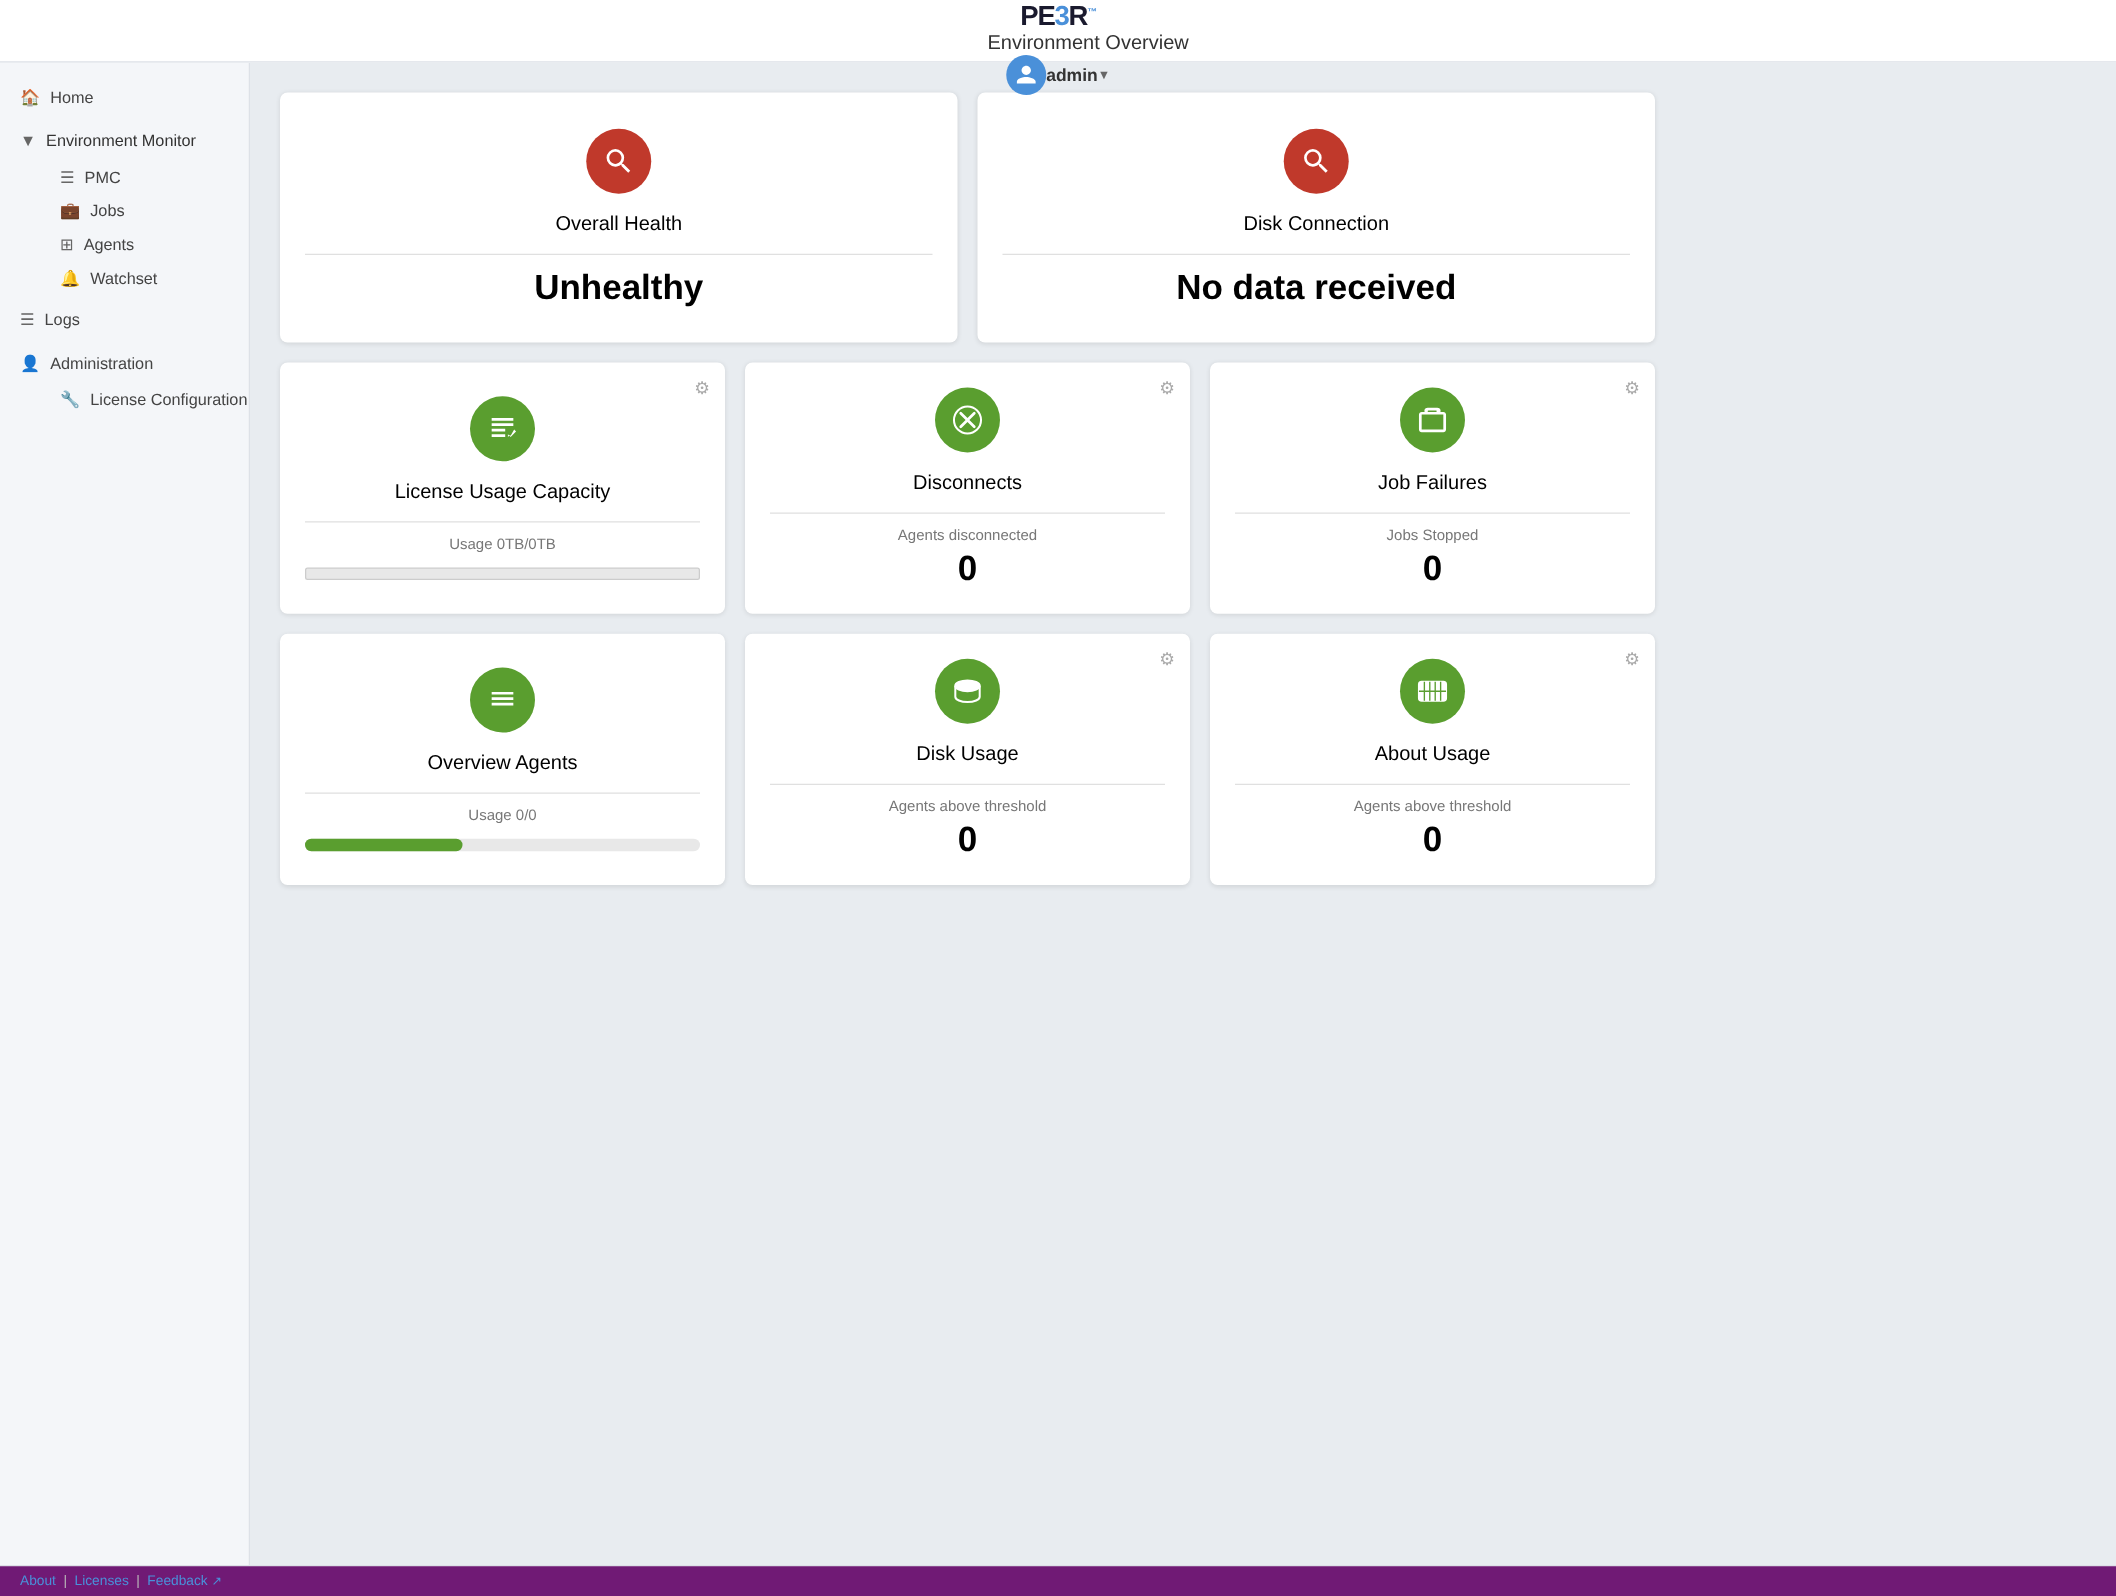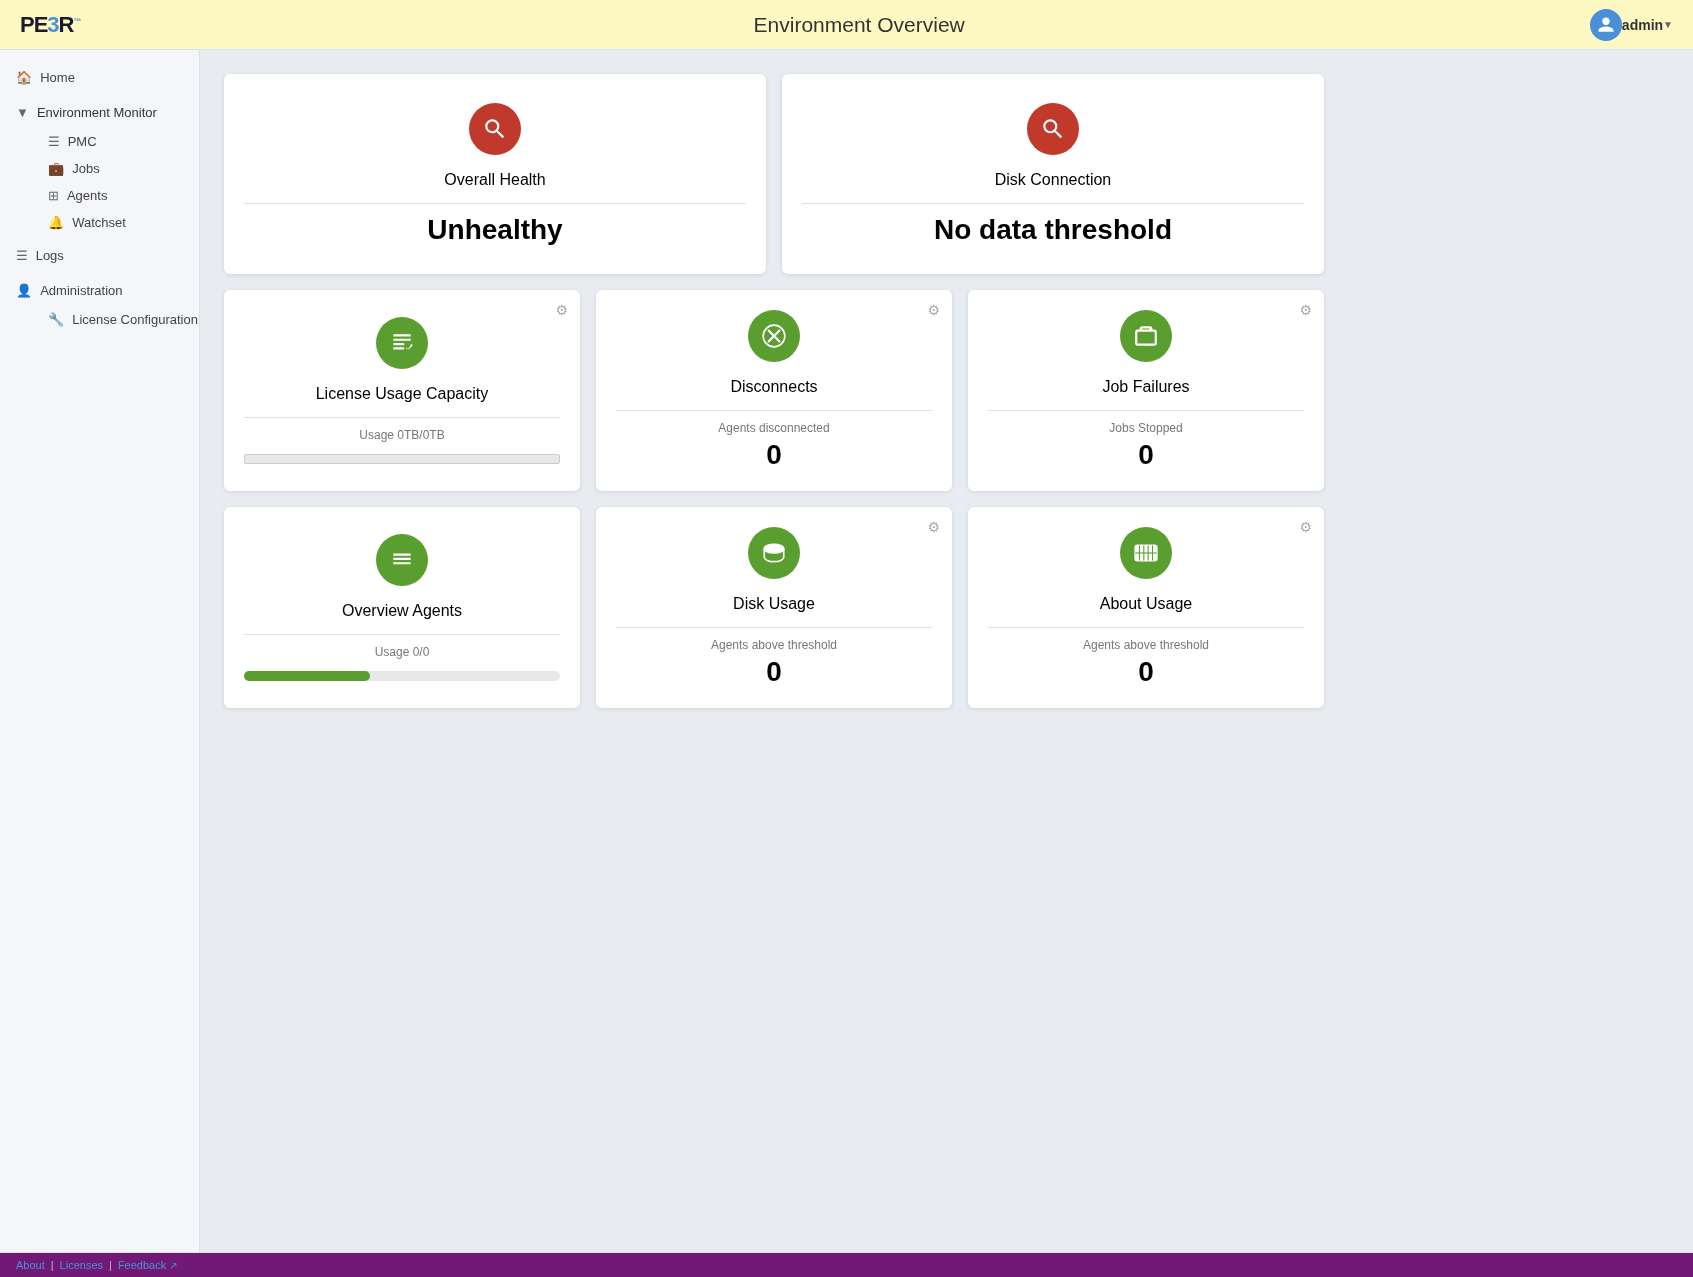--- a/index.html
+++ b/index.html
@@ -1,27 +1,27 @@
 <!DOCTYPE html>
 <html><head>
   <meta charset="utf-8">
   <style>
     * { box-sizing: border-box; margin: 0; padding: 0; }
     body { font-family: 'Segoe UI', Arial, sans-serif; background: #e8ecf0; display: flex; flex-direction: column; min-height: 100vh; }
 
     
     .header {
       display: flex; align-items: center; justify-content: space-between;
-      background: #fef9c3; padding: 0 20px; height: 50px;
-      border-bottom: 1px solid #dde1e7; position: fixed; top: 0; left: 0; right: 0; z-index: 100;
+      background: #ffffff; padding: 0 20px; height: 50px;
+      border-bottom: 1px solid #dde1e7; position: fixed; top: 0; left: 0; right: 0; z-index: 100; flex-direction: column;
     }
     .header-logo { display: flex; align-items: center; }
     .logo-text { font-size: 22px; font-weight: 700; color: #1a1a2e; letter-spacing: -1px; }
     .logo-text span { color: #4a90d9; }
-    .header-title { font-size: 21px; color: #333; font-weight: 400; margin-left: 48px; }
+    .header-title { font-size: 16px; color: #333; font-weight: 400; margin-left: 48px; }
     .header-user { display: flex; align-items: center; gap: 0; cursor: pointer; font-weight: bold; }
     .user-avatar {
       width: 32px; height: 32px; border-radius: 50%; background: #4a90d9;
       display: flex; align-items: center; justify-content: center; color: #fff; font-size: 16px;
     }
     .user-name { font-size: 14px; color: #333; }
     .chevron-icon { font-size: 10px; color: #666; }
 
     
     .layout { display: flex; margin-top: 50px; flex: 1; }
@@ -184,21 +184,21 @@
       </div>
 
       <div class="card">
         <div class="card-icon-circle icon-red">
           <svg width="26" height="26" viewBox="0 0 24 24" fill="white">
             <path d="M15.5 14h-.79l-.28-.27A6.471 6.471 0 0 0 16 9.5 6.5 6.5 0 1 0 9.5 16c1.61 0 3.09-.59 4.23-1.57l.27.28v.79l5 4.99L20.49 19l-4.99-5zm-6 0C7.01 14 5 11.99 5 9.5S7.01 5 9.5 5 14 7.01 14 9.5 11.99 14 9.5 14z"></path>
           </svg>
         </div>
         <span class="card-label">Disk Connection</span>
         <div class="card-divider"></div>
-        <span class="card-value">No data threshold</span>
+        <span class="card-value">No data received</span>
       </div>
 
     </div>
 
     <div class="middle-cards-row">
 
       <div class="card">
         <span class="card-gear">⚙</span>
         <div class="card-icon-circle icon-green">
           <svg width="26" height="26" viewBox="0 0 24 24" fill="white">

